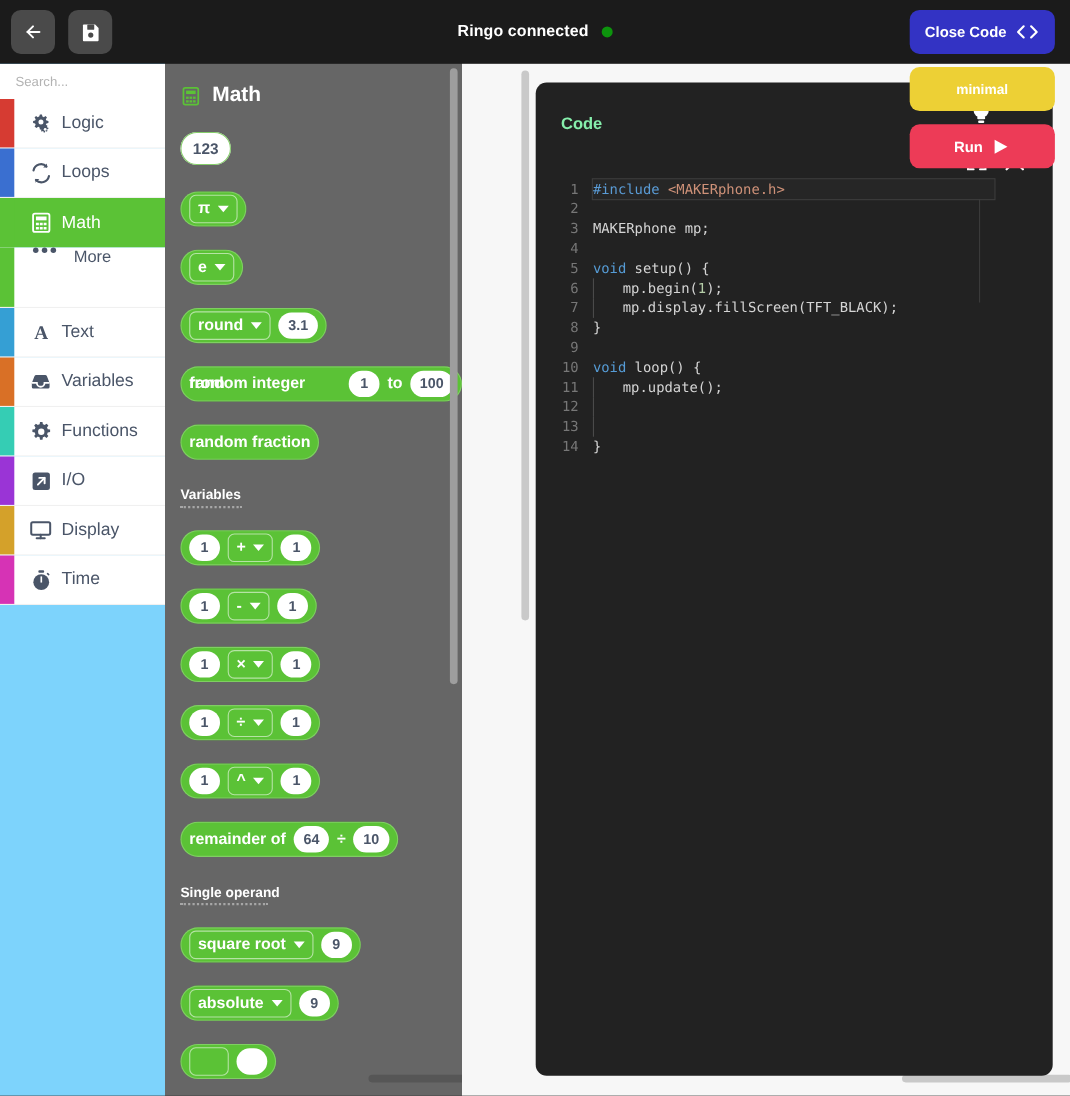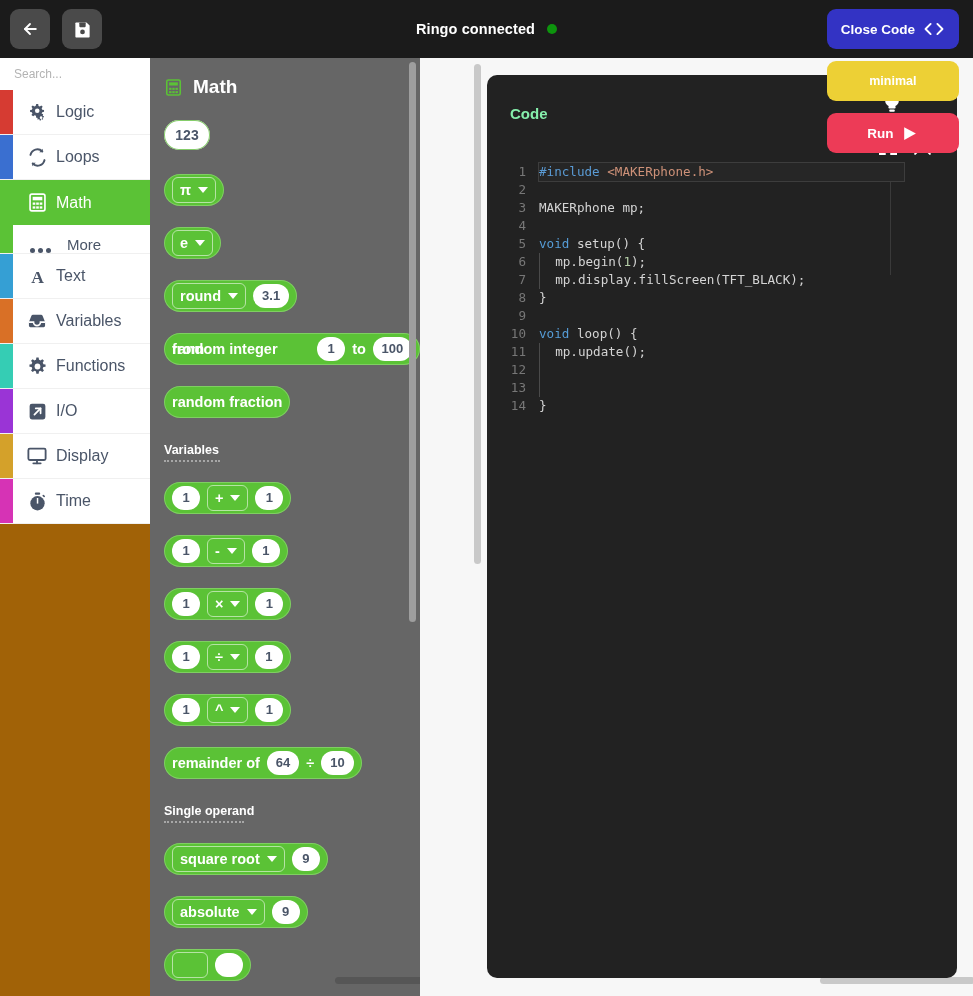--- a/index.html
+++ b/index.html
@@ -52,21 +52,21 @@
     font-family: "Liberation Sans", sans-serif;
   }
   #close-code-btn { background: #3333c4; padding: 0 14px; }
   #minimal-btn { background: #edd035; color: #ffffff; padding: 0 16px; font-size: 12.5px; }
   #run-btn { background: #ed3b57; padding: 0 16px; }
 
   
   #sidebar {
     position: absolute; top: 58px; left: 0;
     width: 150px; height: 938px;
-    background: #a16207;
+    background: #7dd3fc;
     overflow: hidden;
   }
   #search-row {
     height: 32px; display: flex; align-items: center;
     padding: 0 10px 0 14px; background: #fff;
   }
   #search-input {
     flex: 1; border: none; outline: none; background: transparent;
     font-size: 12px; color: #777;
     font-family: "Liberation Sans", sans-serif;
@@ -87,21 +87,21 @@
     display: flex; align-items: center; justify-content: center;
     color: #4a5568; flex: none;
   }
   .cat .clabel {
     font-size: 16px; color: #4a5568; margin-left: 4px;
   }
   .cat.active { background: #5bc236; border-bottom: none; }
   .cat.active .cicon, .cat.active .clabel { color: #ffffff; }
   .cat.active .stripe { background: #5bc236; }
   .sub {
-    position: relative; height: 29px; display: flex; align-items: flex-end;
+    position: relative; height: 55px; display: flex; align-items: flex-start;
     background: #fff; border-bottom: 1px solid #f0f0f0; cursor: pointer;
   }
   .sub .stripe { position: absolute; left: 0; top: 0; width: 13px; height: 100%; background: #5bc236; }
   .sub .dots {
     margin-left: 30px; display: flex; gap: 3px; flex: none;
   }
   .sub .dots i { width: 5px; height: 5px; border-radius: 50%; background: #4a5568; display:block; }
   .sub .clabel { font-size: 15px; color: #4a5568; margin-left: 16px; }
 
   
@@ -252,21 +252,21 @@
   .gut {
     width: 52px; text-align: right; padding-right: 13px;
     color: #777777; flex: none; user-select: none;
   }
   .ctext { color: #d4d4d4; position: relative; }
   .cline.sel .ctext {
     outline: 1px solid #3d3d3d; width: 365px;
     background: #262626;
   }
   .indent-guide {
-    border-left: 1px solid #4a4a4a; padding-left: 0;
+    border-left: 1px solid #4a4a4a; padding-left: 11px;
   }
   .k-pre { color: #5a9bd5; }
   .k-str { color: #ce9178; }
   .k-kw  { color: #569cd6; }
   .k-num { color: #b5cea8; }
 </style>
 </head>
 <body>
 
 <div id="toolbar">

